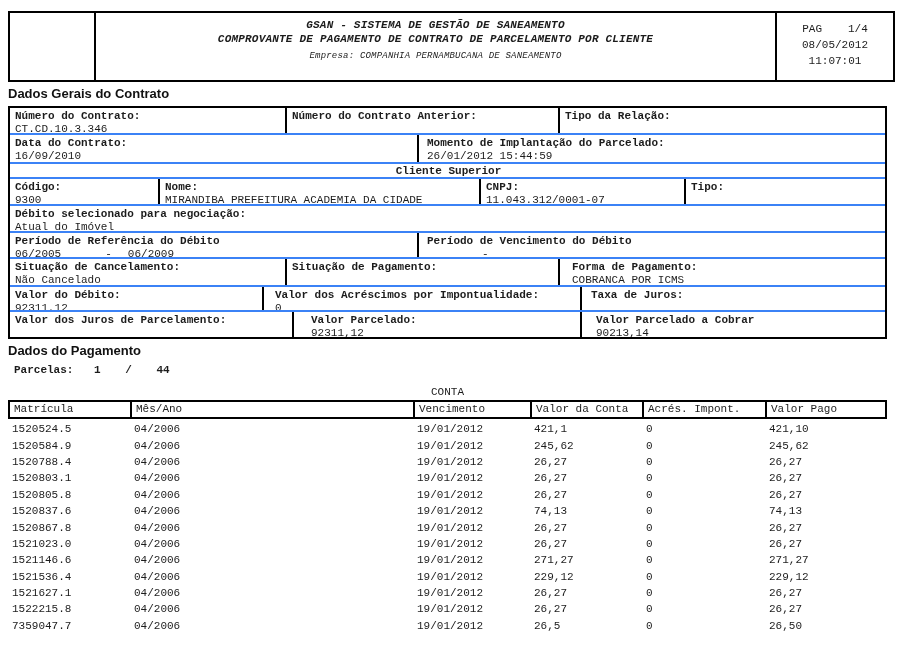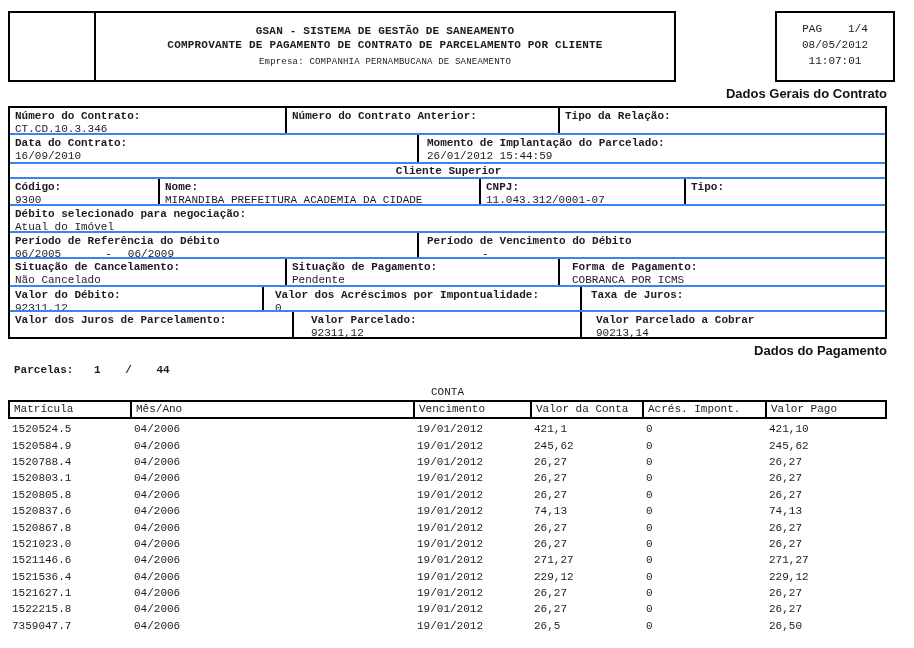--- a/index.html
+++ b/index.html
@@ -4,29 +4,29 @@
 <style>
   * { margin:0; padding:0; box-sizing:border-box; }
   html,body { background:#ffffff; }
   .page {
     position:relative; width:914px; height:648px; background:#fff;
     font-family:"Liberation Mono","DejaVu Sans Mono",monospace;
     color:#1c1c1c; overflow:hidden;
   }
   
   .logo-box { position:absolute; left:8px; top:11px; width:88px; height:71px; border:2px solid #000; background:#fff; }
-  .header-box { position:absolute; left:94px; top:11px; width:582px; height:71px; border:2px solid #000; text-align:center; padding-top:11px; }
+  .header-box { position:absolute; left:94px; top:11px; width:683px; height:71px; border:2px solid #000; text-align:center; padding-top:5px;font-style:italic; }
   .hline { font-weight:bold; font-size:11px; line-height:14px; letter-spacing:0.2px; white-space:nowrap; }
   .hcompany { font-size:9px; line-height:11px; margin-top:5px; letter-spacing:0.2px; white-space:nowrap; }
   .pag-box { position:absolute; left:775px; top:11px; width:120px; height:71px; border:2px solid #000; font-size:11px; line-height:16px; padding-top:8px; text-align:center; }
   .pag-line1 span { display:inline-block; }
   .pag-gap { width:26px; }
   
   .section-title {
-    position:absolute; left:8px; width:879px; text-align:right;
+    position:absolute; left:8px; width:879px; text-align:left;
     font-family:"Liberation Sans","DejaVu Sans",sans-serif; font-weight:bold; font-size:13px; line-height:15px; color:#111;
   }
   .st1 { top:86px; } .st2 { top:343px; }
   
   .grid { position:absolute; left:8px; top:106px; width:879px; border:2px solid #000; font-size:11px; }
   .grow { display:flex; border-bottom:2px solid #3b82f6; overflow:hidden; }
   .grow:last-child { border-bottom:none; }
   .gcell { border-right:2px solid #000; padding:2px 3px 0 5px; overflow:hidden; }
   .gcell:last-child { border-right:none; flex:1; }
   .glabel { display:block; font-weight:bold; line-height:11px; padding-top:1px; white-space:nowrap; }
@@ -146,21 +146,20 @@
       </div>
     </div>
 
     <div class="grow r7">
       <div class="gcell w277">
         <span class="glabel">Situação de Cancelamento:</span>
         <span class="gvalue">Não Cancelado</span>
       </div>
       <div class="gcell w273">
         <span class="glabel">Situação de Pagamento:</span>
-        <span class="gvalue">Pendente</span>
       </div>
       <div class="gcell pad12">
         <span class="glabel">Forma de Pagamento:</span>
         <span class="gvalue">COBRANCA POR ICMS</span>
       </div>
     </div>
 
     <div class="grow r8">
       <div class="gcell w254">
         <span class="glabel">Valor do Débito:</span>

